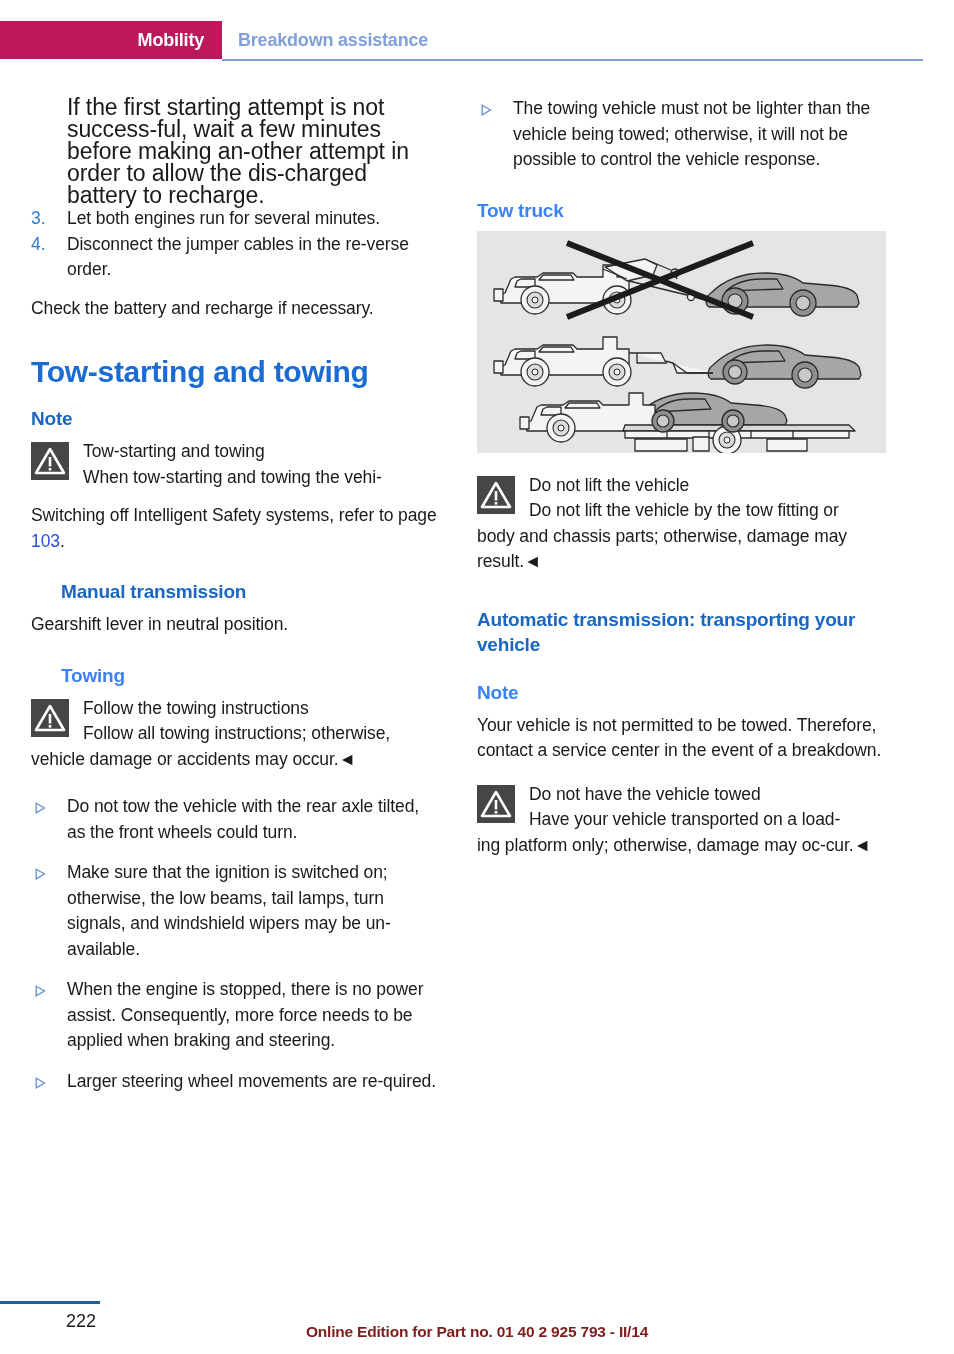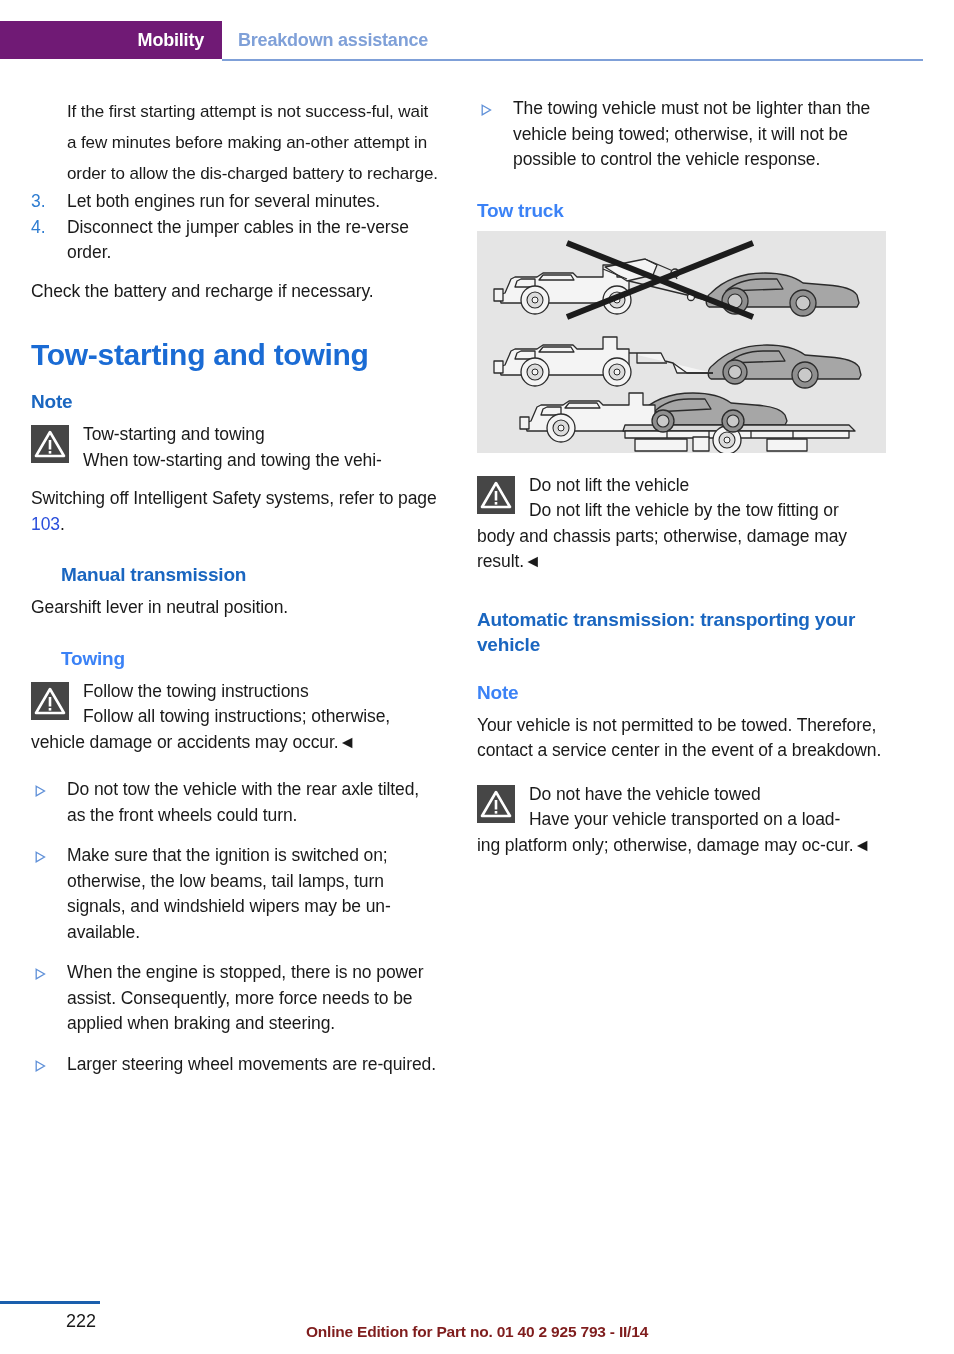--- a/index.html
+++ b/index.html
@@ -23,21 +23,21 @@
     top: 21px;
     width: 954px;
     height: 38px;
   }
   #header-tab {
     position: absolute;
     left: 0;
     top: 0;
     width: 222px;
     height: 38px;
-    background: #701a75;
+    background: #be185d;
     box-sizing: border-box;
   }
   #header-tab-label {
     position: absolute;
     right: 18px;
     top: 9px;
     color: #ffffff;
     font-size: 18px;
     font-weight: bold;
     letter-spacing: -0.2px;
@@ -89,22 +89,22 @@
   }
   .num-item .num {
     position: absolute;
     left: 0;
     top: 0;
     color: #2f7dd1;
     font-size: 17.5px;
   }
   .cont-item {
     padding-left: 36px;
-    font-size: 17px;
-    line-height: 31px;
+    font-size: 23px;
+    line-height: 22px;
     letter-spacing: -0.1px;
   }
 
   
   .bullet-item {
     position: relative;
     padding-left: 36px;
     font-size: 17.5px;
     line-height: 25.5px;
     margin-bottom: 15px;

